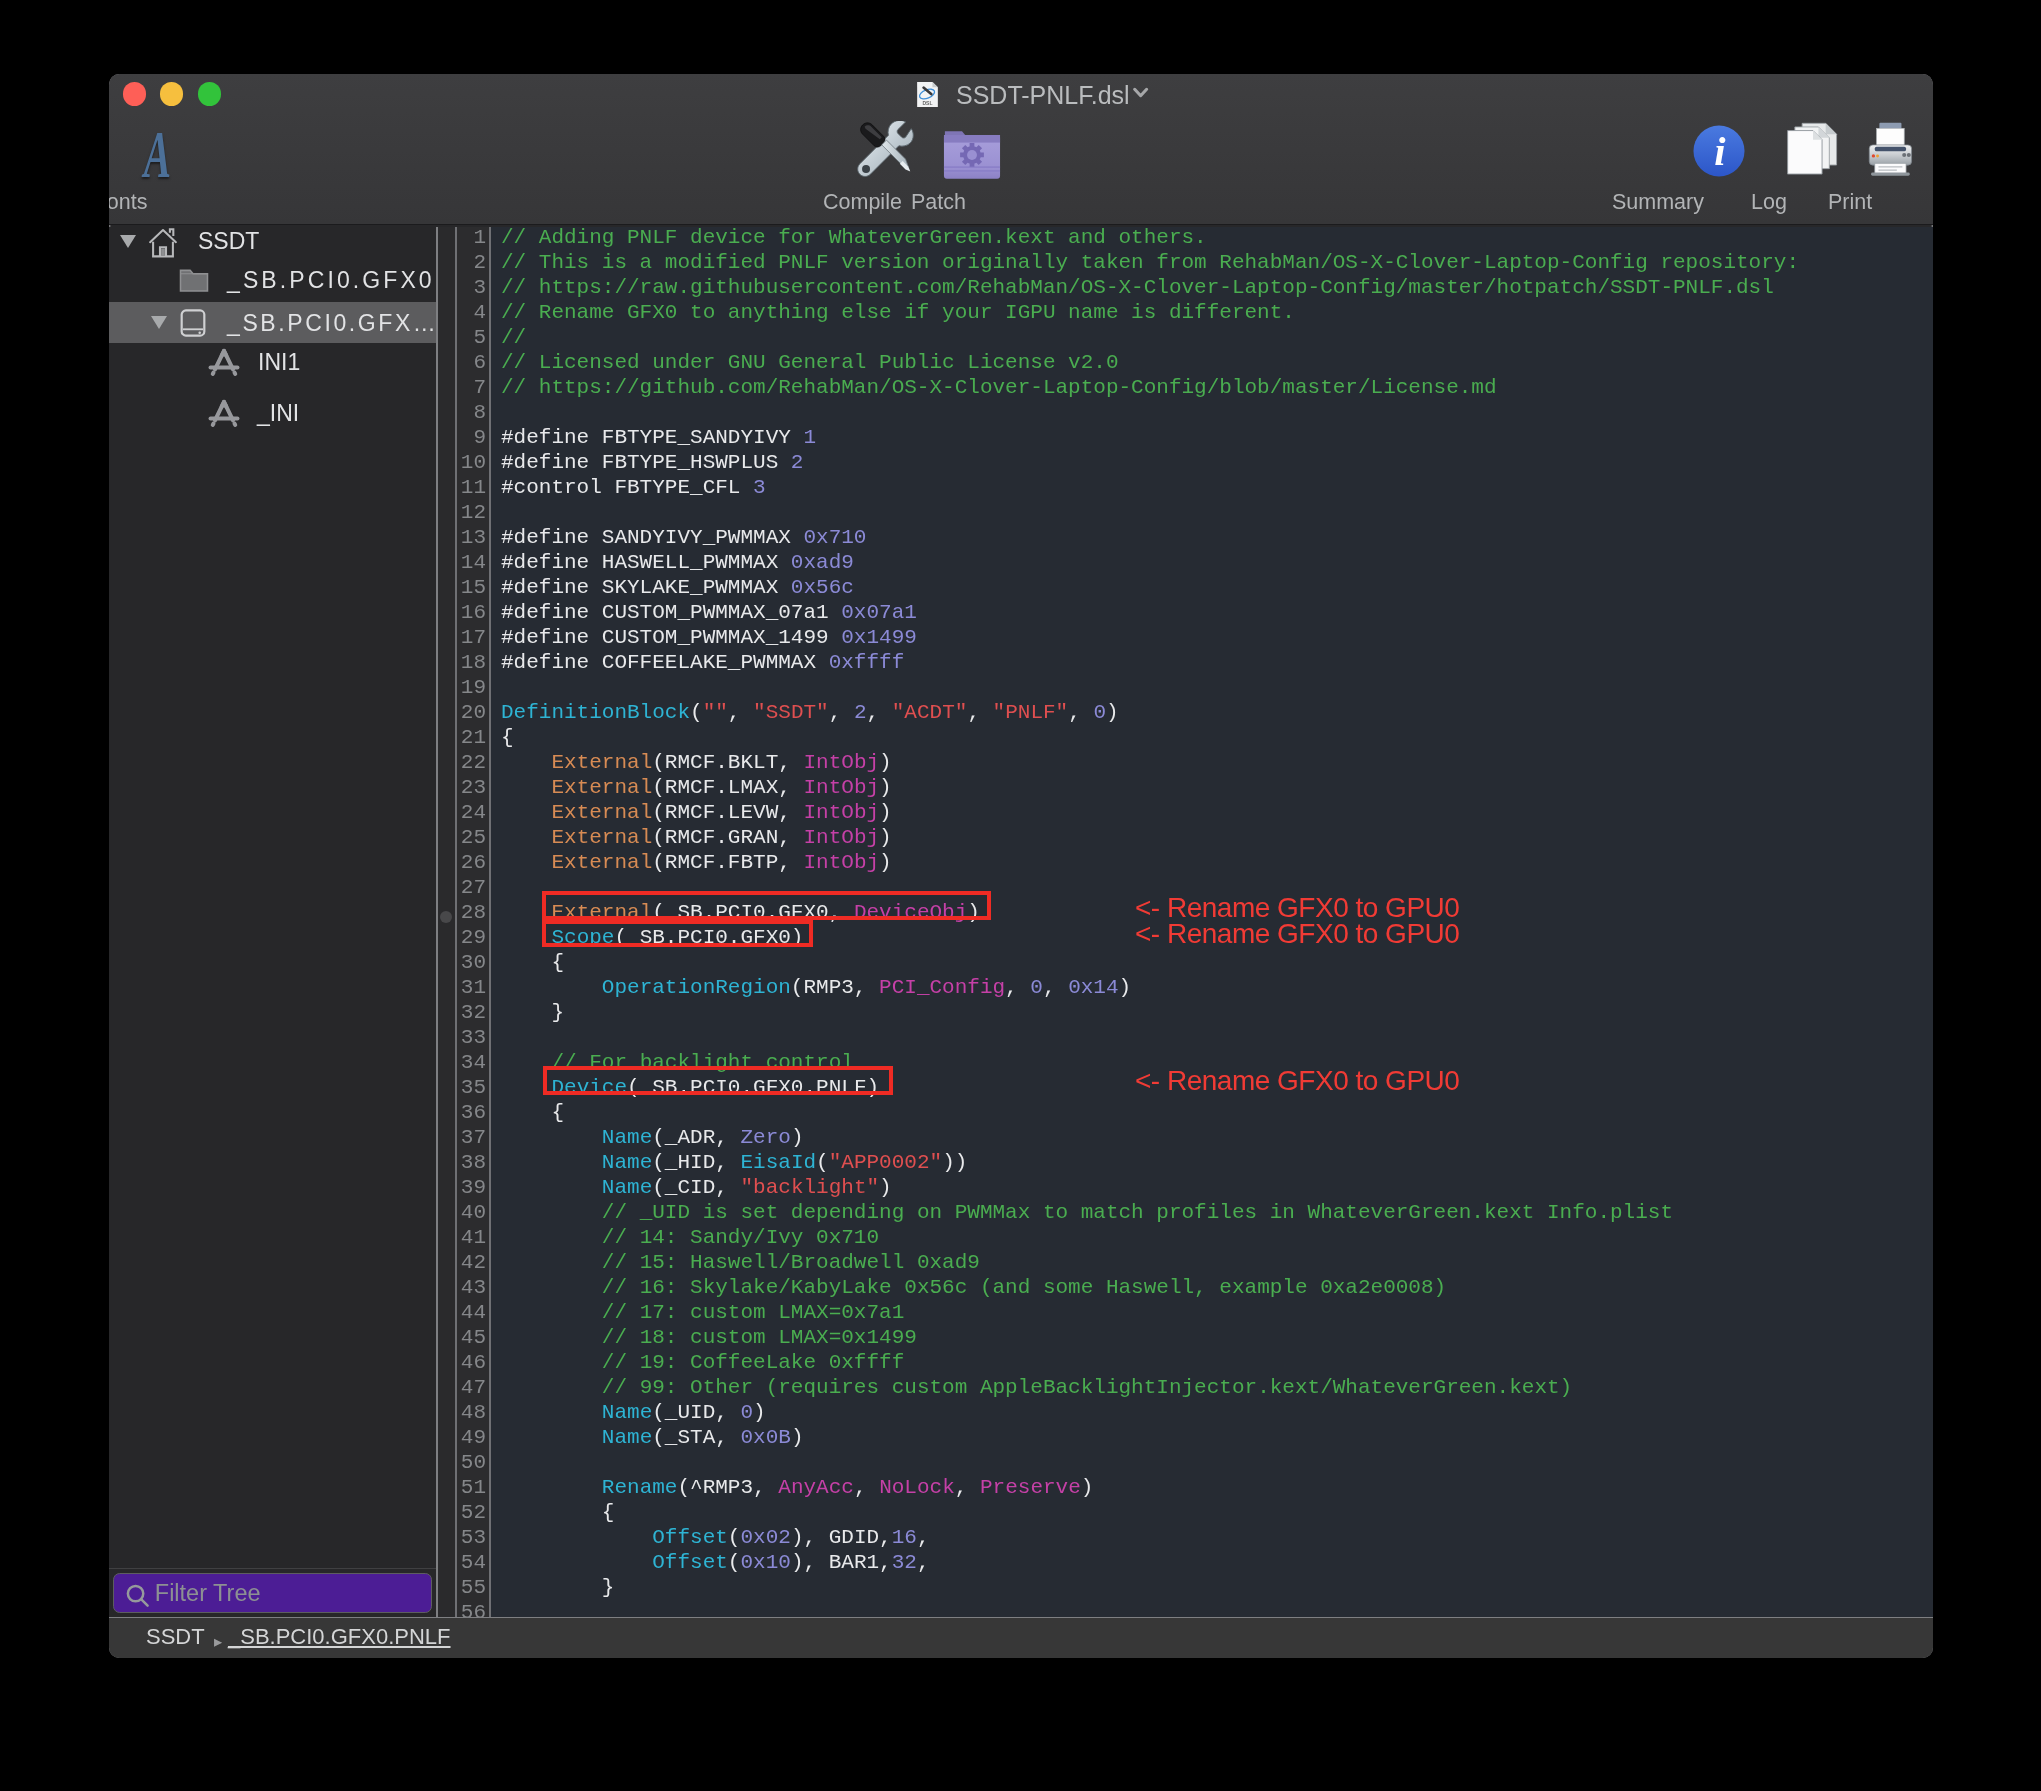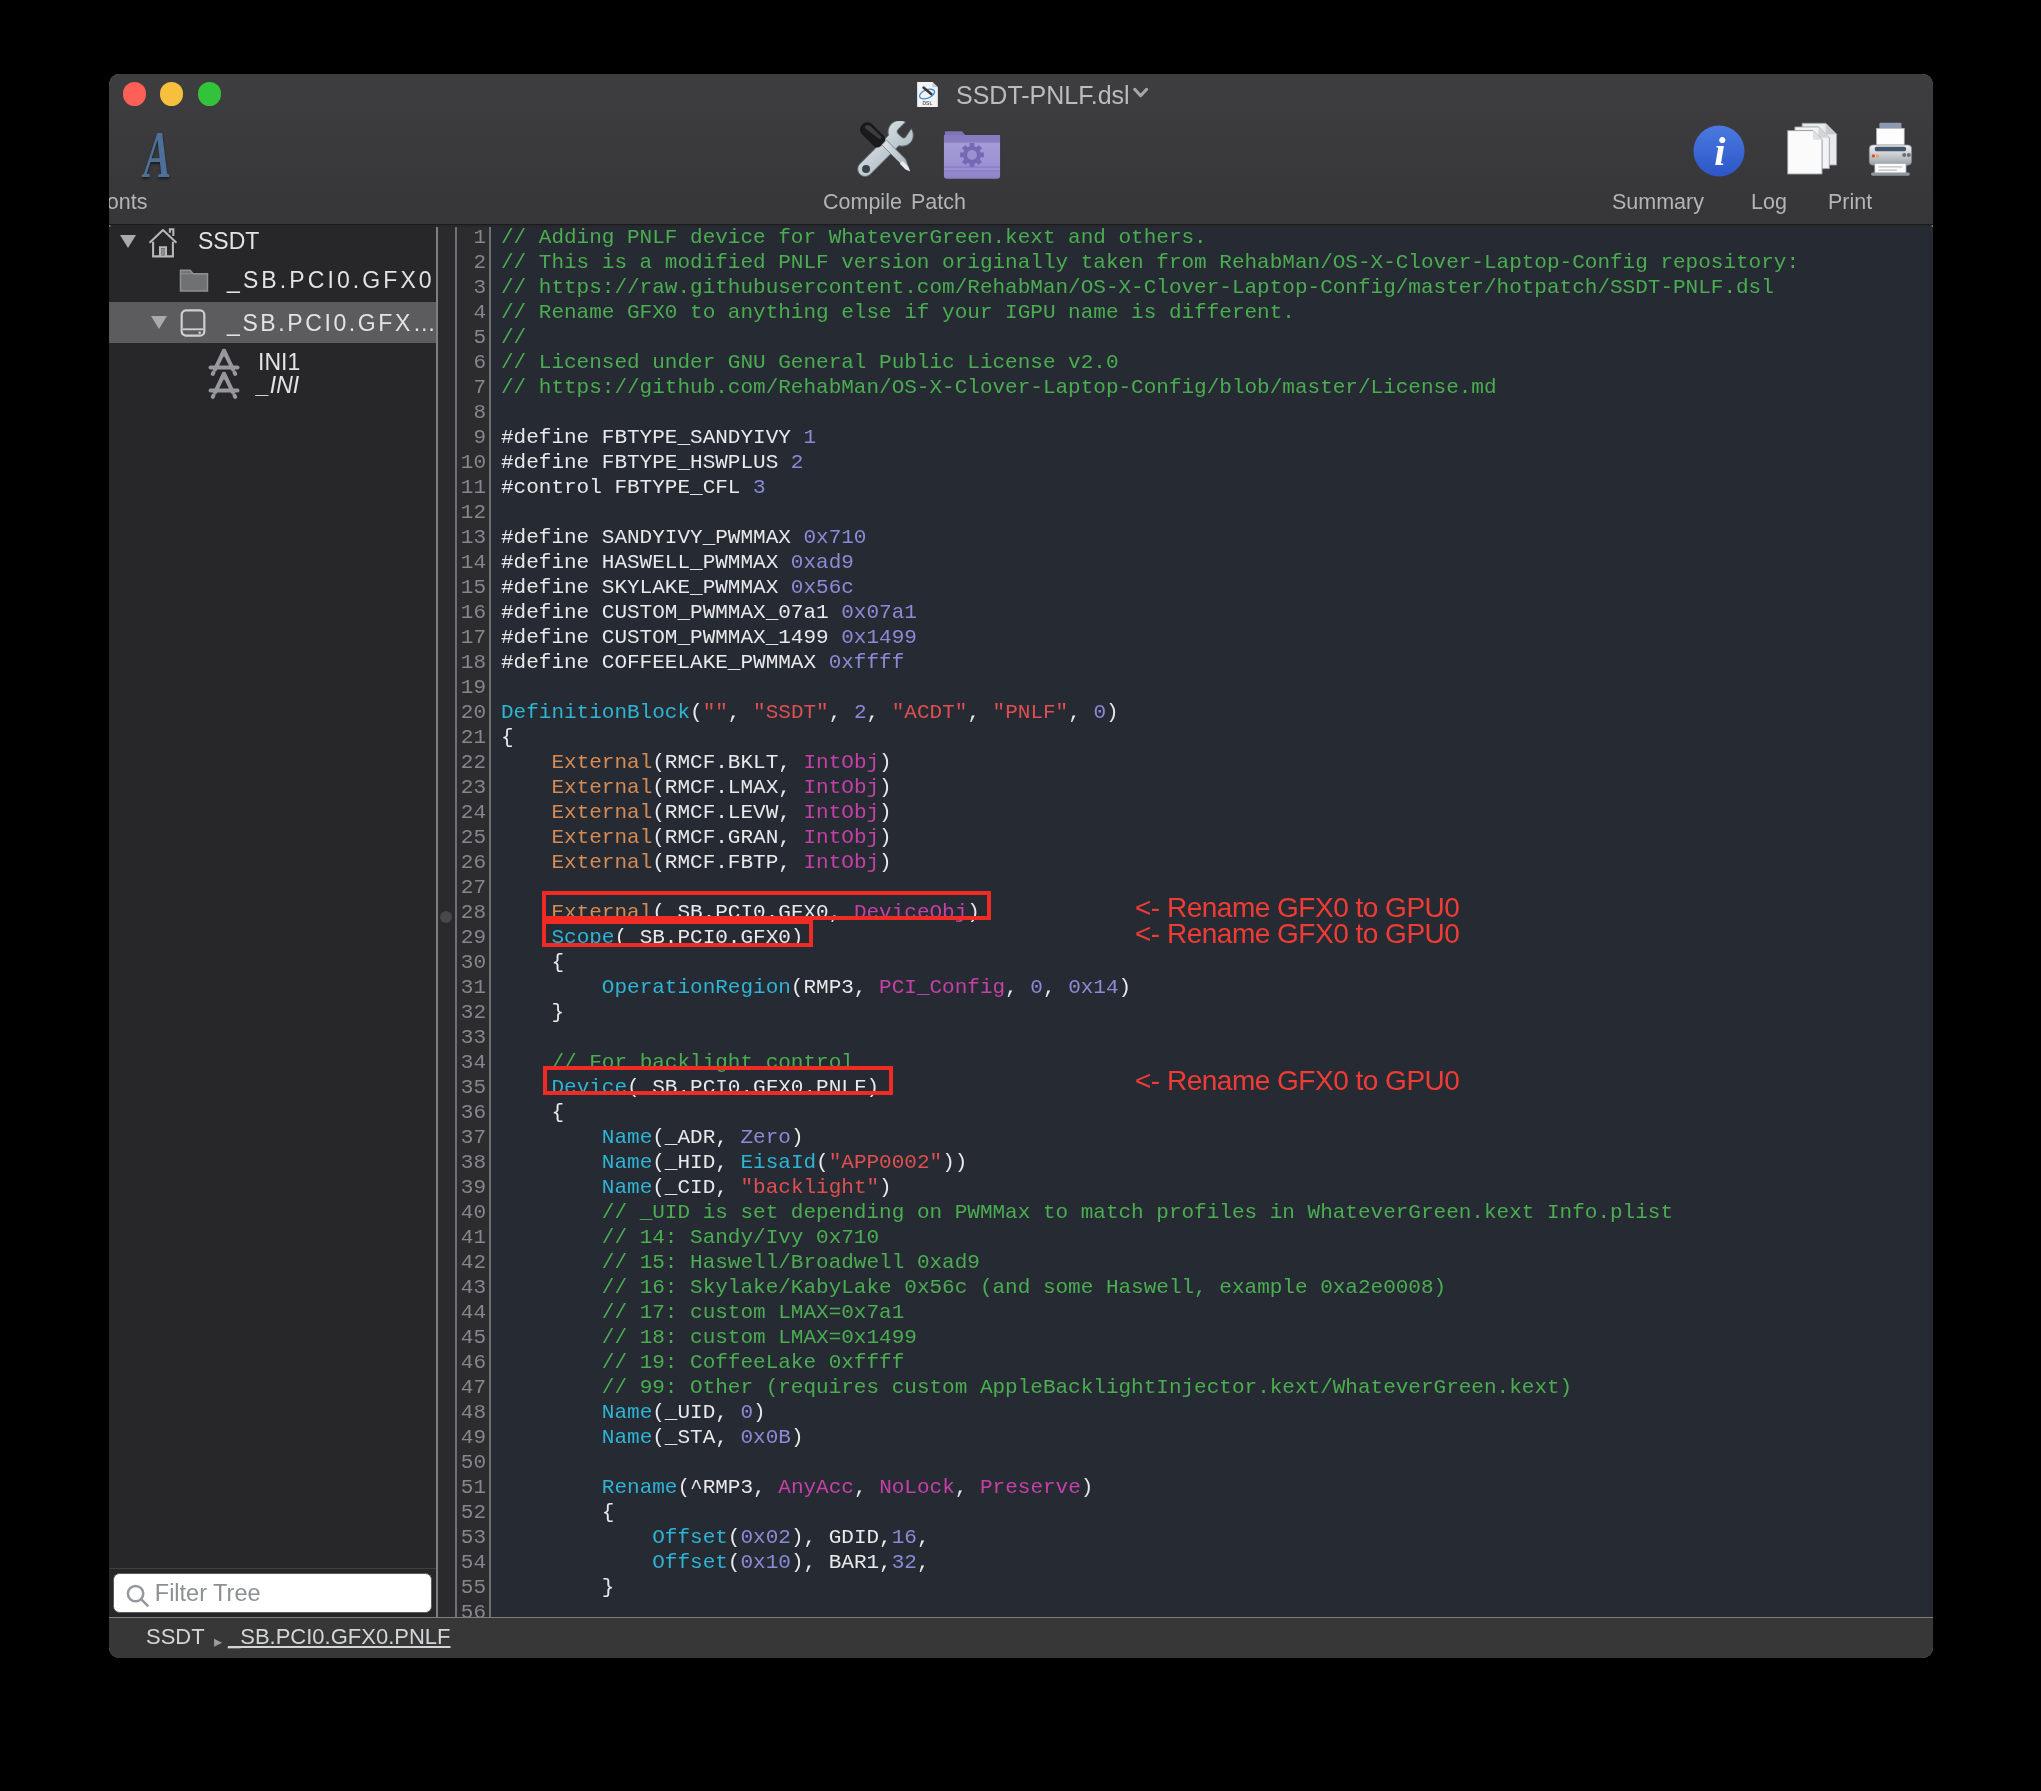--- a/index.html
+++ b/index.html
@@ -16,21 +16,21 @@
 #side{position:absolute;left:0;top:153px;width:327px;height:1390px;background:#272729;}
 .row{position:absolute;left:0;width:327px;height:40px;}
 .row .txt{position:absolute;top:50%;transform:translateY(-50%);
   font-size:23px;color:#e2e3e5;white-space:nowrap;}
 .tri{position:absolute;top:50%;margin-top:-6.7px;width:0;height:0;
   border-left:8.6px solid transparent;border-right:8.6px solid transparent;
   border-top:13.4px solid #a8aaac;}
 .ticon{position:absolute;top:50%;transform:translateY(-50%);}
 #filtsep{position:absolute;left:0;top:1341px;width:327px;height:1px;background:#404042;}
 #filter{position:absolute;left:3.8px;top:1346px;width:319px;height:40px;
-  border:1.9px solid #5d5d5f;border-radius:6.7px;background:#ffffff;}
+  border:1.9px solid #5d5d5f;border-radius:6.7px;background:#4c1d95;}
 #filter span{position:absolute;left:41px;top:5.7px;font-size:23.5px;color:#8d9093;}
 
 #ed{position:absolute;left:329px;top:153px;right:0;height:1390px;
   background:#262b33;overflow:hidden;}
 #divider{position:absolute;left:327px;top:153px;width:2.4px;height:1390px;background:#7e7f82;}
 #strip{position:absolute;left:0;top:0;width:16.7px;height:100%;background:#2a2a2c;}
 #gut{position:absolute;left:18.6px;top:0;width:32.5px;height:100%;background:#2c2c2e;}
 .vline{position:absolute;top:0;width:1.9px;height:100%;background:#6f7074;}
 pre{font-family:"Liberation Mono",monospace;font-size:21px;line-height:25px;margin:0;}
 #nums{position:absolute;top:-2.4px;left:0;width:48px;text-align:right;color:#85878a;}
@@ -215,21 +215,21 @@
 <line x1="14.2" y1="8.3" x2="16.5" y2="3.8"></line>
 <line x1="18.8" y1="8.3" x2="16.5" y2="3.8"></line>
 <line x1="2.6" y1="20.6" x2="30.4" y2="20.6"></line>
 <line x1="5.6" y1="25.9" x2="4.9" y2="27.3"></line>
 <line x1="27.4" y1="25.9" x2="28.1" y2="27.3"></line>
 </g>
 </svg>
         </div>
       <div class="txt" style="left:149px;">INI1</div>
     </div>
-    <div class="row" style="top:138px;font-style:italic;">
+    <div class="row" style="top:166px;">
       <div class="ticon" style="left:99px;">
           <svg width="32" height="29" viewBox="0 0 33 30">
 <g stroke="#97989c" stroke-width="4.2" stroke-linecap="round">
 <line x1="16.5" y1="3.6" x2="7.2" y2="22.6"></line>
 <line x1="16.5" y1="3.6" x2="25.8" y2="22.6"></line>
 <line x1="14.2" y1="8.3" x2="16.5" y2="3.8"></line>
 <line x1="18.8" y1="8.3" x2="16.5" y2="3.8"></line>
 <line x1="2.6" y1="20.6" x2="30.4" y2="20.6"></line>
 <line x1="5.6" y1="25.9" x2="4.9" y2="27.3"></line>
 <line x1="27.4" y1="25.9" x2="28.1" y2="27.3"></line>

